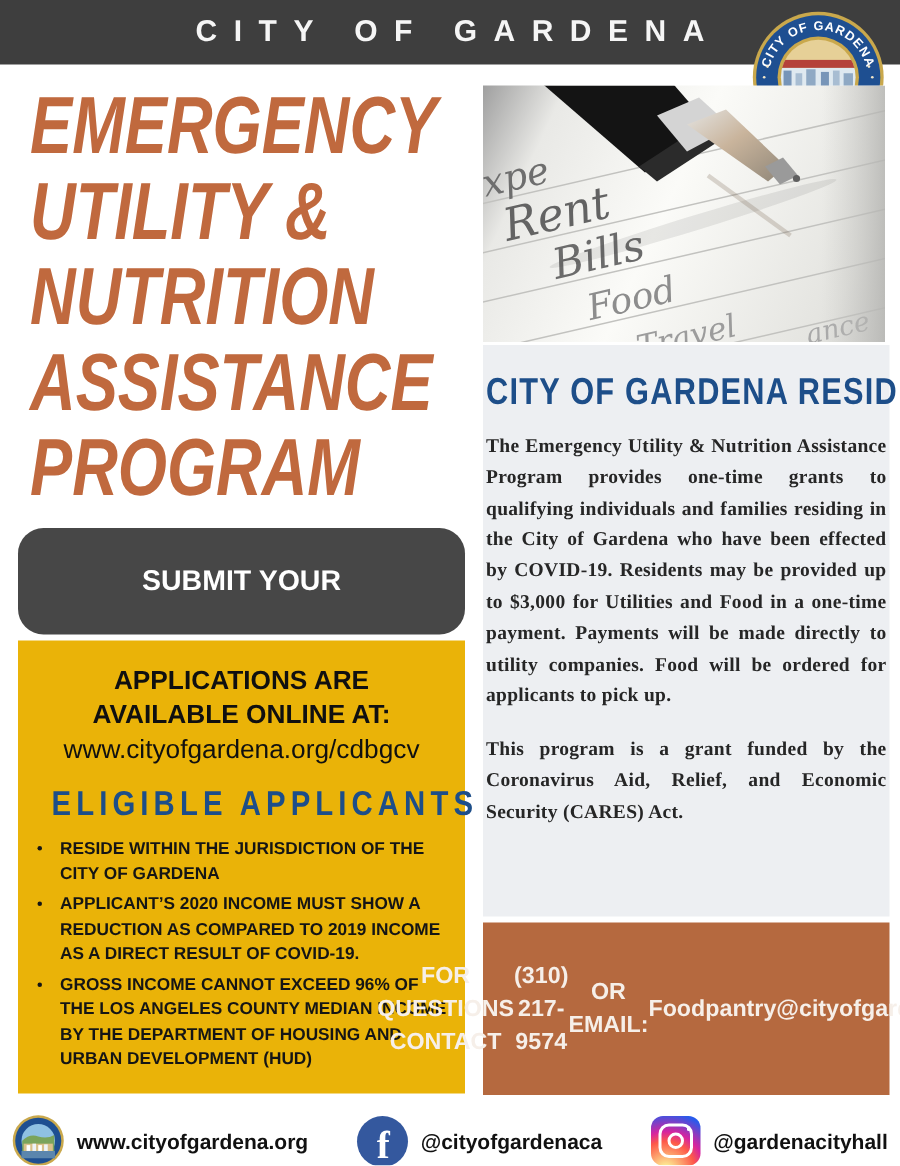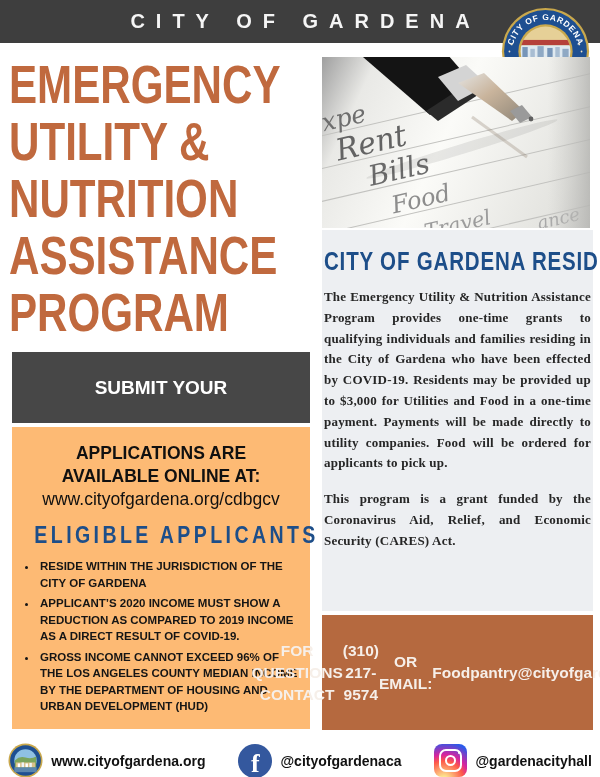--- a/index.html
+++ b/index.html
@@ -18,35 +18,35 @@
   }
   .topbar-title {
     color:#f5f5f5; font-size:20px; font-weight:bold;
     letter-spacing:11px; text-indent:11px;
   }
 
   
   .seal-big { position:absolute; left:501px; top:7px; width:89px; height:89px; }
 
   
-  .main-title { position:absolute; left:9px; top:56px; width:300px; }
+  .main-title { position:absolute; left:20px; top:56px; width:300px;font-style:italic; }
   .main-title .t-line {
     color:#c0693e; font-weight:bold; font-size:54px; line-height:57px;
     transform:scaleX(0.78); transform-origin:0 50%; white-space:nowrap;
   }
   .submit-box {
     position:absolute; left:12px; top:352px; width:298px; height:71px;
     background:#474747; display:flex; flex-direction:column;
-    align-items:center; justify-content:center;
+    align-items:center; justify-content:center;border-radius:17px;
   }
   .submit-box div { color:#ffffff; font-weight:bold; font-size:19px; line-height:25px; }
 
   .left-panel {
     position:absolute; left:12px; top:427px; width:298px; height:302px;
-    background:#fdba74;
+    background:#eab308;
   }
   .apply-block { margin:15px auto 0; width:266px; text-align:center; }
   .apply-line { color:#101010; font-weight:bold; font-size:17.5px; line-height:23px; }
   .apply-url  { color:#101010; font-weight:normal; font-size:17.5px; line-height:23px; }
   .eligible-heading {
     margin-top:11px; text-align:center; color:#1d4e89; font-weight:bold;
     font-size:23px; letter-spacing:4px; transform:scaleX(0.85);
     transform-origin:50% 50%; white-space:nowrap;
   }
   .bullets { margin:9px 8px 0 26px; }

